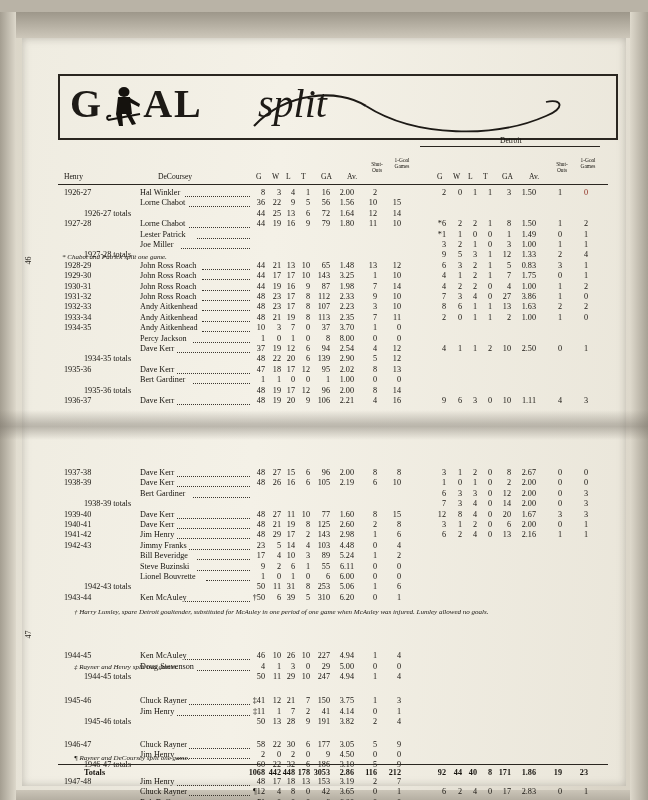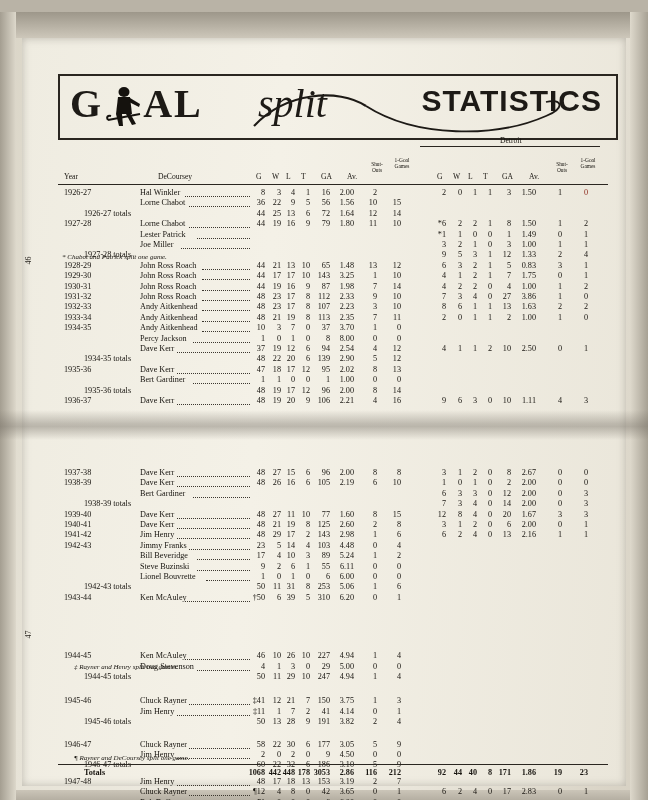--- a/index.html
+++ b/index.html
@@ -103,31 +103,30 @@
           <path d="M20 30 L26 41 L30 40 L24 29 Z" fill="#15120e"></path>
           <path d="M24 14 L34 20 L33 23 L23 18 Z" fill="#15120e"></path>
           <path d="M2 36 L34 30" stroke="#15120e" stroke-width="2" fill="none"></path>
           <path d="M2 36 C 0 33, 2 31, 5 32" stroke="#15120e" stroke-width="2" fill="none"></path>
         </svg>
         <svg class="swoosh" width="360" height="56" viewBox="0 0 360 56">
           <path d="M8 44 C 40 10, 92 6, 120 24" stroke="#1d1a16" stroke-width="2.2" fill="none"></path>
           <path d="M120 24 C 170 56, 250 56, 300 34 C 320 26, 316 16, 300 20" stroke="#1d1a16" stroke-width="1.8" fill="none"></path>
         </svg>
         <div class="tender">split</div>
-        <div class="stats">STATISTICS</div>
       </div>
     </div>
 
     <div class="pagenum" style="left:2px;top:218px;">46</div>
     <div class="pagenum" style="left:2px;top:592px;">47</div>
 
     <div id="top-head" style="position: absolute; left: 0px; top: 0px; width: 604px;">
         <div class="rule" style="left:398px;top:108px;width:180px;"></div>
         <div class="hdr-txt" style="left:478px;top:98px;">Detroit</div>
-        <div class="hdr-txt" style="left:42px;top:134px;">Year</div>
+        <div class="hdr-txt" style="left:42px;top:134px;">Henry</div>
         <div class="hdr-txt" style="left:136px;top:134px;">DeCoursey</div>
         <div class="hdr-txt" style="left:234px;top:134px;">G</div>
         <div class="hdr-txt" style="left:415px;top:134px;">G</div>
         <div class="hdr-txt" style="left:250px;top:134px;">W</div>
         <div class="hdr-txt" style="left:431px;top:134px;">W</div>
         <div class="hdr-txt" style="left:264px;top:134px;">L</div>
         <div class="hdr-txt" style="left:446px;top:134px;">L</div>
         <div class="hdr-txt" style="left:279px;top:134px;">T</div>
         <div class="hdr-txt" style="left:461px;top:134px;">T</div>
         <div class="hdr-txt" style="left:299px;top:134px;">GA</div>
@@ -139,19 +138,20 @@
         <div class="hdr-small" style="left:529px;top:124px;width:22px;">Shut-<br>Outs</div>
         <div class="hdr-small" style="left:554px;top:120px;width:24px;">1-Goal<br>Games</div>
         <div class="rule" style="left:36px;top:146px;width:550px;"></div>
       </div>
     <div id="top-body" class="tbl" style="left: 0px; top: 0px; width: 604px; position: absolute;"><div class="row" style="position:absolute;left:0;top:150px;width:604px;"><span class="c" style="left:42px;">1926-27</span><span class="c" style="left:118px;">Hal Winkler</span><span class="c" style="left:163.1px;width:64.9px;border-bottom:1px dotted #3c372f;height:8px;"></span><span class="c r " style="left:209px;width:34px;">8</span><span class="c r " style="left:225px;width:34px;">3</span><span class="c r " style="left:239px;width:34px;">4</span><span class="c r " style="left:254px;width:34px;">1</span><span class="c r " style="left:274px;width:34px;">16</span><span class="c r " style="left:298px;width:34px;">2.00</span><span class="c r " style="left:321px;width:34px;">2</span><span class="c r " style="left:390px;width:34px;">2</span><span class="c r " style="left:406px;width:34px;">0</span><span class="c r " style="left:421px;width:34px;">1</span><span class="c r " style="left:436px;width:34px;">1</span><span class="c r " style="left:455px;width:34px;">3</span><span class="c r " style="left:480px;width:34px;">1.50</span><span class="c r " style="left:506px;width:34px;">1</span><span class="c r red" style="left:532px;width:34px;">0</span></div><div class="row" style="position:absolute;left:0;top:160.4px;width:604px;"><span class="c" style="left:118px;">Lorne Chabot</span><span class="c" style="left:167.2px;width:60.80000000000001px;border-bottom:1px dotted #3c372f;height:8px;"></span><span class="c r " style="left:209px;width:34px;">36</span><span class="c r " style="left:225px;width:34px;">22</span><span class="c r " style="left:239px;width:34px;">9</span><span class="c r " style="left:254px;width:34px;">5</span><span class="c r " style="left:274px;width:34px;">56</span><span class="c r " style="left:298px;width:34px;">1.56</span><span class="c r " style="left:321px;width:34px;">10</span><span class="c r " style="left:345px;width:34px;">15</span></div><div class="row" style="position:absolute;left:0;top:170.8px;width:604px;"><span class="c" style="left:62px;">1926-27 totals</span><span class="c r " style="left:209px;width:34px;">44</span><span class="c r " style="left:225px;width:34px;">25</span><span class="c r " style="left:239px;width:34px;">13</span><span class="c r " style="left:254px;width:34px;">6</span><span class="c r " style="left:274px;width:34px;">72</span><span class="c r " style="left:298px;width:34px;">1.64</span><span class="c r " style="left:321px;width:34px;">12</span><span class="c r " style="left:345px;width:34px;">14</span></div><div class="row" style="position:absolute;left:0;top:181.2px;width:604px;"><span class="c" style="left:42px;">1927-28</span><span class="c" style="left:118px;">Lorne Chabot</span><span class="c" style="left:167.2px;width:60.80000000000001px;border-bottom:1px dotted #3c372f;height:8px;"></span><span class="c r " style="left:209px;width:34px;">44</span><span class="c r " style="left:225px;width:34px;">19</span><span class="c r " style="left:239px;width:34px;">16</span><span class="c r " style="left:254px;width:34px;">9</span><span class="c r " style="left:274px;width:34px;">79</span><span class="c r " style="left:298px;width:34px;">1.80</span><span class="c r " style="left:321px;width:34px;">11</span><span class="c r " style="left:345px;width:34px;">10</span><span class="c r " style="left:390px;width:34px;">*6</span><span class="c r " style="left:406px;width:34px;">2</span><span class="c r " style="left:421px;width:34px;">2</span><span class="c r " style="left:436px;width:34px;">1</span><span class="c r " style="left:455px;width:34px;">8</span><span class="c r " style="left:480px;width:34px;">1.50</span><span class="c r " style="left:506px;width:34px;">1</span><span class="c r " style="left:532px;width:34px;">2</span></div><div class="row" style="position:absolute;left:0;top:191.6px;width:604px;"><span class="c" style="left:118px;">Lester Patrick</span><span class="c" style="left:175.39999999999998px;width:52.60000000000002px;border-bottom:1px dotted #3c372f;height:8px;"></span><span class="c r " style="left:390px;width:34px;">*1</span><span class="c r " style="left:406px;width:34px;">1</span><span class="c r " style="left:421px;width:34px;">0</span><span class="c r " style="left:436px;width:34px;">0</span><span class="c r " style="left:455px;width:34px;">1</span><span class="c r " style="left:480px;width:34px;">1.49</span><span class="c r " style="left:506px;width:34px;">0</span><span class="c r " style="left:532px;width:34px;">1</span></div><div class="row" style="position:absolute;left:0;top:202px;width:604px;"><span class="c" style="left:118px;">Joe Miller</span><span class="c" style="left:159px;width:69px;border-bottom:1px dotted #3c372f;height:8px;"></span><span class="c r " style="left:390px;width:34px;">3</span><span class="c r " style="left:406px;width:34px;">2</span><span class="c r " style="left:421px;width:34px;">1</span><span class="c r " style="left:436px;width:34px;">0</span><span class="c r " style="left:455px;width:34px;">3</span><span class="c r " style="left:480px;width:34px;">1.00</span><span class="c r " style="left:506px;width:34px;">1</span><span class="c r " style="left:532px;width:34px;">1</span></div><div class="row" style="position:absolute;left:0;top:212.4px;width:604px;"><span class="c" style="left:62px;">1927-28 totals</span><span class="c r " style="left:390px;width:34px;">9</span><span class="c r " style="left:406px;width:34px;">5</span><span class="c r " style="left:421px;width:34px;">3</span><span class="c r " style="left:436px;width:34px;">1</span><span class="c r " style="left:455px;width:34px;">12</span><span class="c r " style="left:480px;width:34px;">1.33</span><span class="c r " style="left:506px;width:34px;">2</span><span class="c r " style="left:532px;width:34px;">4</span></div><div class="row" style="position:absolute;left:0;top:222.8px;width:604px;"><span class="c" style="left:42px;">1928-29</span><span class="c" style="left:118px;">John Ross Roach</span><span class="c" style="left:179.5px;width:48.5px;border-bottom:1px dotted #3c372f;height:8px;"></span><span class="c r " style="left:209px;width:34px;">44</span><span class="c r " style="left:225px;width:34px;">21</span><span class="c r " style="left:239px;width:34px;">13</span><span class="c r " style="left:254px;width:34px;">10</span><span class="c r " style="left:274px;width:34px;">65</span><span class="c r " style="left:298px;width:34px;">1.48</span><span class="c r " style="left:321px;width:34px;">13</span><span class="c r " style="left:345px;width:34px;">12</span><span class="c r " style="left:390px;width:34px;">6</span><span class="c r " style="left:406px;width:34px;">3</span><span class="c r " style="left:421px;width:34px;">2</span><span class="c r " style="left:436px;width:34px;">1</span><span class="c r " style="left:455px;width:34px;">5</span><span class="c r " style="left:480px;width:34px;">0.83</span><span class="c r " style="left:506px;width:34px;">3</span><span class="c r " style="left:532px;width:34px;">1</span></div><div class="row" style="position:absolute;left:0;top:233.2px;width:604px;"><span class="c" style="left:42px;">1929-30</span><span class="c" style="left:118px;">John Ross Roach</span><span class="c" style="left:179.5px;width:48.5px;border-bottom:1px dotted #3c372f;height:8px;"></span><span class="c r " style="left:209px;width:34px;">44</span><span class="c r " style="left:225px;width:34px;">17</span><span class="c r " style="left:239px;width:34px;">17</span><span class="c r " style="left:254px;width:34px;">10</span><span class="c r " style="left:274px;width:34px;">143</span><span class="c r " style="left:298px;width:34px;">3.25</span><span class="c r " style="left:321px;width:34px;">1</span><span class="c r " style="left:345px;width:34px;">10</span><span class="c r " style="left:390px;width:34px;">4</span><span class="c r " style="left:406px;width:34px;">1</span><span class="c r " style="left:421px;width:34px;">2</span><span class="c r " style="left:436px;width:34px;">1</span><span class="c r " style="left:455px;width:34px;">7</span><span class="c r " style="left:480px;width:34px;">1.75</span><span class="c r " style="left:506px;width:34px;">0</span><span class="c r " style="left:532px;width:34px;">1</span></div><div class="row" style="position:absolute;left:0;top:243.60000000000002px;width:604px;"><span class="c" style="left:42px;">1930-31</span><span class="c" style="left:118px;">John Ross Roach</span><span class="c" style="left:179.5px;width:48.5px;border-bottom:1px dotted #3c372f;height:8px;"></span><span class="c r " style="left:209px;width:34px;">44</span><span class="c r " style="left:225px;width:34px;">19</span><span class="c r " style="left:239px;width:34px;">16</span><span class="c r " style="left:254px;width:34px;">9</span><span class="c r " style="left:274px;width:34px;">87</span><span class="c r " style="left:298px;width:34px;">1.98</span><span class="c r " style="left:321px;width:34px;">7</span><span class="c r " style="left:345px;width:34px;">14</span><span class="c r " style="left:390px;width:34px;">4</span><span class="c r " style="left:406px;width:34px;">2</span><span class="c r " style="left:421px;width:34px;">2</span><span class="c r " style="left:436px;width:34px;">0</span><span class="c r " style="left:455px;width:34px;">4</span><span class="c r " style="left:480px;width:34px;">1.00</span><span class="c r " style="left:506px;width:34px;">1</span><span class="c r " style="left:532px;width:34px;">2</span></div><div class="row" style="position:absolute;left:0;top:254px;width:604px;"><span class="c" style="left:42px;">1931-32</span><span class="c" style="left:118px;">John Ross Roach</span><span class="c" style="left:179.5px;width:48.5px;border-bottom:1px dotted #3c372f;height:8px;"></span><span class="c r " style="left:209px;width:34px;">48</span><span class="c r " style="left:225px;width:34px;">23</span><span class="c r " style="left:239px;width:34px;">17</span><span class="c r " style="left:254px;width:34px;">8</span><span class="c r " style="left:274px;width:34px;">112</span><span class="c r " style="left:298px;width:34px;">2.33</span><span class="c r " style="left:321px;width:34px;">9</span><span class="c r " style="left:345px;width:34px;">10</span><span class="c r " style="left:390px;width:34px;">7</span><span class="c r " style="left:406px;width:34px;">3</span><span class="c r " style="left:421px;width:34px;">4</span><span class="c r " style="left:436px;width:34px;">0</span><span class="c r " style="left:455px;width:34px;">27</span><span class="c r " style="left:480px;width:34px;">3.86</span><span class="c r " style="left:506px;width:34px;">1</span><span class="c r " style="left:532px;width:34px;">0</span></div><div class="row" style="position:absolute;left:0;top:264.4px;width:604px;"><span class="c" style="left:42px;">1932-33</span><span class="c" style="left:118px;">Andy Aitkenhead</span><span class="c" style="left:179.5px;width:48.5px;border-bottom:1px dotted #3c372f;height:8px;"></span><span class="c r " style="left:209px;width:34px;">48</span><span class="c r " style="left:225px;width:34px;">23</span><span class="c r " style="left:239px;width:34px;">17</span><span class="c r " style="left:254px;width:34px;">8</span><span class="c r " style="left:274px;width:34px;">107</span><span class="c r " style="left:298px;width:34px;">2.23</span><span class="c r " style="left:321px;width:34px;">3</span><span class="c r " style="left:345px;width:34px;">10</span><span class="c r " style="left:390px;width:34px;">8</span><span class="c r " style="left:406px;width:34px;">6</span><span class="c r " style="left:421px;width:34px;">1</span><span class="c r " style="left:436px;width:34px;">1</span><span class="c r " style="left:455px;width:34px;">13</span><span class="c r " style="left:480px;width:34px;">1.63</span><span class="c r " style="left:506px;width:34px;">2</span><span class="c r " style="left:532px;width:34px;">2</span></div><div class="row" style="position:absolute;left:0;top:274.8px;width:604px;"><span class="c" style="left:42px;">1933-34</span><span class="c" style="left:118px;">Andy Aitkenhead</span><span class="c" style="left:179.5px;width:48.5px;border-bottom:1px dotted #3c372f;height:8px;"></span><span class="c r " style="left:209px;width:34px;">48</span><span class="c r " style="left:225px;width:34px;">21</span><span class="c r " style="left:239px;width:34px;">19</span><span class="c r " style="left:254px;width:34px;">8</span><span class="c r " style="left:274px;width:34px;">113</span><span class="c r " style="left:298px;width:34px;">2.35</span><span class="c r " style="left:321px;width:34px;">7</span><span class="c r " style="left:345px;width:34px;">11</span><span class="c r " style="left:390px;width:34px;">2</span><span class="c r " style="left:406px;width:34px;">0</span><span class="c r " style="left:421px;width:34px;">1</span><span class="c r " style="left:436px;width:34px;">1</span><span class="c r " style="left:455px;width:34px;">2</span><span class="c r " style="left:480px;width:34px;">1.00</span><span class="c r " style="left:506px;width:34px;">1</span><span class="c r " style="left:532px;width:34px;">0</span></div><div class="row" style="position:absolute;left:0;top:285.20000000000005px;width:604px;"><span class="c" style="left:42px;">1934-35</span><span class="c" style="left:118px;">Andy Aitkenhead</span><span class="c" style="left:179.5px;width:48.5px;border-bottom:1px dotted #3c372f;height:8px;"></span><span class="c r " style="left:209px;width:34px;">10</span><span class="c r " style="left:225px;width:34px;">3</span><span class="c r " style="left:239px;width:34px;">7</span><span class="c r " style="left:254px;width:34px;">0</span><span class="c r " style="left:274px;width:34px;">37</span><span class="c r " style="left:298px;width:34px;">3.70</span><span class="c r " style="left:321px;width:34px;">1</span><span class="c r " style="left:345px;width:34px;">0</span></div><div class="row" style="position:absolute;left:0;top:295.6px;width:604px;"><span class="c" style="left:118px;">Percy Jackson</span><span class="c" style="left:171.3px;width:56.69999999999999px;border-bottom:1px dotted #3c372f;height:8px;"></span><span class="c r " style="left:209px;width:34px;">1</span><span class="c r " style="left:225px;width:34px;">0</span><span class="c r " style="left:239px;width:34px;">1</span><span class="c r " style="left:254px;width:34px;">0</span><span class="c r " style="left:274px;width:34px;">8</span><span class="c r " style="left:298px;width:34px;">8.00</span><span class="c r " style="left:321px;width:34px;">0</span><span class="c r " style="left:345px;width:34px;">0</span></div><div class="row" style="position:absolute;left:0;top:306px;width:604px;"><span class="c" style="left:118px;">Dave Kerr</span><span class="c" style="left:154.9px;width:73.1px;border-bottom:1px dotted #3c372f;height:8px;"></span><span class="c r " style="left:209px;width:34px;">37</span><span class="c r " style="left:225px;width:34px;">19</span><span class="c r " style="left:239px;width:34px;">12</span><span class="c r " style="left:254px;width:34px;">6</span><span class="c r " style="left:274px;width:34px;">94</span><span class="c r " style="left:298px;width:34px;">2.54</span><span class="c r " style="left:321px;width:34px;">4</span><span class="c r " style="left:345px;width:34px;">12</span><span class="c r " style="left:390px;width:34px;">4</span><span class="c r " style="left:406px;width:34px;">1</span><span class="c r " style="left:421px;width:34px;">1</span><span class="c r " style="left:436px;width:34px;">2</span><span class="c r " style="left:455px;width:34px;">10</span><span class="c r " style="left:480px;width:34px;">2.50</span><span class="c r " style="left:506px;width:34px;">0</span><span class="c r " style="left:532px;width:34px;">1</span></div><div class="row" style="position:absolute;left:0;top:316.4px;width:604px;"><span class="c" style="left:62px;">1934-35 totals</span><span class="c r " style="left:209px;width:34px;">48</span><span class="c r " style="left:225px;width:34px;">22</span><span class="c r " style="left:239px;width:34px;">20</span><span class="c r " style="left:254px;width:34px;">6</span><span class="c r " style="left:274px;width:34px;">139</span><span class="c r " style="left:298px;width:34px;">2.90</span><span class="c r " style="left:321px;width:34px;">5</span><span class="c r " style="left:345px;width:34px;">12</span></div><div class="row" style="position:absolute;left:0;top:326.8px;width:604px;"><span class="c" style="left:42px;">1935-36</span><span class="c" style="left:118px;">Dave Kerr</span><span class="c" style="left:154.9px;width:73.1px;border-bottom:1px dotted #3c372f;height:8px;"></span><span class="c r " style="left:209px;width:34px;">47</span><span class="c r " style="left:225px;width:34px;">18</span><span class="c r " style="left:239px;width:34px;">17</span><span class="c r " style="left:254px;width:34px;">12</span><span class="c r " style="left:274px;width:34px;">95</span><span class="c r " style="left:298px;width:34px;">2.02</span><span class="c r " style="left:321px;width:34px;">8</span><span class="c r " style="left:345px;width:34px;">13</span></div><div class="row" style="position:absolute;left:0;top:337.20000000000005px;width:604px;"><span class="c" style="left:118px;">Bert Gardiner</span><span class="c" style="left:171.3px;width:56.69999999999999px;border-bottom:1px dotted #3c372f;height:8px;"></span><span class="c r " style="left:209px;width:34px;">1</span><span class="c r " style="left:225px;width:34px;">1</span><span class="c r " style="left:239px;width:34px;">0</span><span class="c r " style="left:254px;width:34px;">0</span><span class="c r " style="left:274px;width:34px;">1</span><span class="c r " style="left:298px;width:34px;">1.00</span><span class="c r " style="left:321px;width:34px;">0</span><span class="c r " style="left:345px;width:34px;">0</span></div><div class="row" style="position:absolute;left:0;top:347.6px;width:604px;"><span class="c" style="left:62px;">1935-36 totals</span><span class="c r " style="left:209px;width:34px;">48</span><span class="c r " style="left:225px;width:34px;">19</span><span class="c r " style="left:239px;width:34px;">17</span><span class="c r " style="left:254px;width:34px;">12</span><span class="c r " style="left:274px;width:34px;">96</span><span class="c r " style="left:298px;width:34px;">2.00</span><span class="c r " style="left:321px;width:34px;">8</span><span class="c r " style="left:345px;width:34px;">14</span></div><div class="row" style="position:absolute;left:0;top:358px;width:604px;"><span class="c" style="left:42px;">1936-37</span><span class="c" style="left:118px;">Dave Kerr</span><span class="c" style="left:154.9px;width:73.1px;border-bottom:1px dotted #3c372f;height:8px;"></span><span class="c r " style="left:209px;width:34px;">48</span><span class="c r " style="left:225px;width:34px;">19</span><span class="c r " style="left:239px;width:34px;">20</span><span class="c r " style="left:254px;width:34px;">9</span><span class="c r " style="left:274px;width:34px;">106</span><span class="c r " style="left:298px;width:34px;">2.21</span><span class="c r " style="left:321px;width:34px;">4</span><span class="c r " style="left:345px;width:34px;">16</span><span class="c r " style="left:390px;width:34px;">9</span><span class="c r " style="left:406px;width:34px;">6</span><span class="c r " style="left:421px;width:34px;">3</span><span class="c r " style="left:436px;width:34px;">0</span><span class="c r " style="left:455px;width:34px;">10</span><span class="c r " style="left:480px;width:34px;">1.11</span><span class="c r " style="left:506px;width:34px;">4</span><span class="c r " style="left:532px;width:34px;">3</span></div></div>
 
     <div class="note" id="note1" style="left:40px;top:215px;">* Chabot and Patrick split one game.</div>
 
     <div id="bot-body" class="tbl" style="left: 0px; top: 0px; width: 604px; position: absolute;"><div class="row" style="position:absolute;left:0;top:430px;width:604px;"><span class="c" style="left:42px;">1937-38</span><span class="c" style="left:118px;">Dave Kerr</span><span class="c" style="left:154.9px;width:73.1px;border-bottom:1px dotted #3c372f;height:8px;"></span><span class="c r " style="left:209px;width:34px;">48</span><span class="c r " style="left:225px;width:34px;">27</span><span class="c r " style="left:239px;width:34px;">15</span><span class="c r " style="left:254px;width:34px;">6</span><span class="c r " style="left:274px;width:34px;">96</span><span class="c r " style="left:298px;width:34px;">2.00</span><span class="c r " style="left:321px;width:34px;">8</span><span class="c r " style="left:345px;width:34px;">8</span><span class="c r " style="left:390px;width:34px;">3</span><span class="c r " style="left:406px;width:34px;">1</span><span class="c r " style="left:421px;width:34px;">2</span><span class="c r " style="left:436px;width:34px;">0</span><span class="c r " style="left:455px;width:34px;">8</span><span class="c r " style="left:480px;width:34px;">2.67</span><span class="c r " style="left:506px;width:34px;">0</span><span class="c r " style="left:532px;width:34px;">0</span></div><div class="row" style="position:absolute;left:0;top:440.4px;width:604px;"><span class="c" style="left:42px;">1938-39</span><span class="c" style="left:118px;">Dave Kerr</span><span class="c" style="left:154.9px;width:73.1px;border-bottom:1px dotted #3c372f;height:8px;"></span><span class="c r " style="left:209px;width:34px;">48</span><span class="c r " style="left:225px;width:34px;">26</span><span class="c r " style="left:239px;width:34px;">16</span><span class="c r " style="left:254px;width:34px;">6</span><span class="c r " style="left:274px;width:34px;">105</span><span class="c r " style="left:298px;width:34px;">2.19</span><span class="c r " style="left:321px;width:34px;">6</span><span class="c r " style="left:345px;width:34px;">10</span><span class="c r " style="left:390px;width:34px;">1</span><span class="c r " style="left:406px;width:34px;">0</span><span class="c r " style="left:421px;width:34px;">1</span><span class="c r " style="left:436px;width:34px;">0</span><span class="c r " style="left:455px;width:34px;">2</span><span class="c r " style="left:480px;width:34px;">2.00</span><span class="c r " style="left:506px;width:34px;">0</span><span class="c r " style="left:532px;width:34px;">0</span></div><div class="row" style="position:absolute;left:0;top:450.8px;width:604px;"><span class="c" style="left:118px;">Bert Gardiner</span><span class="c" style="left:171.3px;width:56.69999999999999px;border-bottom:1px dotted #3c372f;height:8px;"></span><span class="c r " style="left:390px;width:34px;">6</span><span class="c r " style="left:406px;width:34px;">3</span><span class="c r " style="left:421px;width:34px;">3</span><span class="c r " style="left:436px;width:34px;">0</span><span class="c r " style="left:455px;width:34px;">12</span><span class="c r " style="left:480px;width:34px;">2.00</span><span class="c r " style="left:506px;width:34px;">0</span><span class="c r " style="left:532px;width:34px;">3</span></div><div class="row" style="position:absolute;left:0;top:461.2px;width:604px;"><span class="c" style="left:62px;">1938-39 totals</span><span class="c r " style="left:390px;width:34px;">7</span><span class="c r " style="left:406px;width:34px;">3</span><span class="c r " style="left:421px;width:34px;">4</span><span class="c r " style="left:436px;width:34px;">0</span><span class="c r " style="left:455px;width:34px;">14</span><span class="c r " style="left:480px;width:34px;">2.00</span><span class="c r " style="left:506px;width:34px;">0</span><span class="c r " style="left:532px;width:34px;">3</span></div><div class="row" style="position:absolute;left:0;top:471.6px;width:604px;"><span class="c" style="left:42px;">1939-40</span><span class="c" style="left:118px;">Dave Kerr</span><span class="c" style="left:154.9px;width:73.1px;border-bottom:1px dotted #3c372f;height:8px;"></span><span class="c r " style="left:209px;width:34px;">48</span><span class="c r " style="left:225px;width:34px;">27</span><span class="c r " style="left:239px;width:34px;">11</span><span class="c r " style="left:254px;width:34px;">10</span><span class="c r " style="left:274px;width:34px;">77</span><span class="c r " style="left:298px;width:34px;">1.60</span><span class="c r " style="left:321px;width:34px;">8</span><span class="c r " style="left:345px;width:34px;">15</span><span class="c r " style="left:390px;width:34px;">12</span><span class="c r " style="left:406px;width:34px;">8</span><span class="c r " style="left:421px;width:34px;">4</span><span class="c r " style="left:436px;width:34px;">0</span><span class="c r " style="left:455px;width:34px;">20</span><span class="c r " style="left:480px;width:34px;">1.67</span><span class="c r " style="left:506px;width:34px;">3</span><span class="c r " style="left:532px;width:34px;">3</span></div><div class="row" style="position:absolute;left:0;top:482px;width:604px;"><span class="c" style="left:42px;">1940-41</span><span class="c" style="left:118px;">Dave Kerr</span><span class="c" style="left:154.9px;width:73.1px;border-bottom:1px dotted #3c372f;height:8px;"></span><span class="c r " style="left:209px;width:34px;">48</span><span class="c r " style="left:225px;width:34px;">21</span><span class="c r " style="left:239px;width:34px;">19</span><span class="c r " style="left:254px;width:34px;">8</span><span class="c r " style="left:274px;width:34px;">125</span><span class="c r " style="left:298px;width:34px;">2.60</span><span class="c r " style="left:321px;width:34px;">2</span><span class="c r " style="left:345px;width:34px;">8</span><span class="c r " style="left:390px;width:34px;">3</span><span class="c r " style="left:406px;width:34px;">1</span><span class="c r " style="left:421px;width:34px;">2</span><span class="c r " style="left:436px;width:34px;">0</span><span class="c r " style="left:455px;width:34px;">6</span><span class="c r " style="left:480px;width:34px;">2.00</span><span class="c r " style="left:506px;width:34px;">0</span><span class="c r " style="left:532px;width:34px;">1</span></div><div class="row" style="position:absolute;left:0;top:492.4px;width:604px;"><span class="c" style="left:42px;">1941-42</span><span class="c" style="left:118px;">Jim Henry</span><span class="c" style="left:154.9px;width:73.1px;border-bottom:1px dotted #3c372f;height:8px;"></span><span class="c r " style="left:209px;width:34px;">48</span><span class="c r " style="left:225px;width:34px;">29</span><span class="c r " style="left:239px;width:34px;">17</span><span class="c r " style="left:254px;width:34px;">2</span><span class="c r " style="left:274px;width:34px;">143</span><span class="c r " style="left:298px;width:34px;">2.98</span><span class="c r " style="left:321px;width:34px;">1</span><span class="c r " style="left:345px;width:34px;">6</span><span class="c r " style="left:390px;width:34px;">6</span><span class="c r " style="left:406px;width:34px;">2</span><span class="c r " style="left:421px;width:34px;">4</span><span class="c r " style="left:436px;width:34px;">0</span><span class="c r " style="left:455px;width:34px;">13</span><span class="c r " style="left:480px;width:34px;">2.16</span><span class="c r " style="left:506px;width:34px;">1</span><span class="c r " style="left:532px;width:34px;">1</span></div><div class="row" style="position:absolute;left:0;top:502.8px;width:604px;"><span class="c" style="left:42px;">1942-43</span><span class="c" style="left:118px;">Jimmy Franks</span><span class="c" style="left:167.2px;width:60.80000000000001px;border-bottom:1px dotted #3c372f;height:8px;"></span><span class="c r " style="left:209px;width:34px;">23</span><span class="c r " style="left:225px;width:34px;">5</span><span class="c r " style="left:239px;width:34px;">14</span><span class="c r " style="left:254px;width:34px;">4</span><span class="c r " style="left:274px;width:34px;">103</span><span class="c r " style="left:298px;width:34px;">4.48</span><span class="c r " style="left:321px;width:34px;">0</span><span class="c r " style="left:345px;width:34px;">4</span></div><div class="row" style="position:absolute;left:0;top:513.2px;width:604px;"><span class="c" style="left:118px;">Bill Beveridge</span><span class="c" style="left:175.39999999999998px;width:52.60000000000002px;border-bottom:1px dotted #3c372f;height:8px;"></span><span class="c r " style="left:209px;width:34px;">17</span><span class="c r " style="left:225px;width:34px;">4</span><span class="c r " style="left:239px;width:34px;">10</span><span class="c r " style="left:254px;width:34px;">3</span><span class="c r " style="left:274px;width:34px;">89</span><span class="c r " style="left:298px;width:34px;">5.24</span><span class="c r " style="left:321px;width:34px;">1</span><span class="c r " style="left:345px;width:34px;">2</span></div><div class="row" style="position:absolute;left:0;top:523.6px;width:604px;"><span class="c" style="left:118px;">Steve Buzinski</span><span class="c" style="left:175.39999999999998px;width:52.60000000000002px;border-bottom:1px dotted #3c372f;height:8px;"></span><span class="c r " style="left:209px;width:34px;">9</span><span class="c r " style="left:225px;width:34px;">2</span><span class="c r " style="left:239px;width:34px;">6</span><span class="c r " style="left:254px;width:34px;">1</span><span class="c r " style="left:274px;width:34px;">55</span><span class="c r " style="left:298px;width:34px;">6.11</span><span class="c r " style="left:321px;width:34px;">0</span><span class="c r " style="left:345px;width:34px;">0</span></div><div class="row" style="position:absolute;left:0;top:534px;width:604px;"><span class="c" style="left:118px;">Lionel Bouvrette</span><span class="c" style="left:183.6px;width:44.400000000000006px;border-bottom:1px dotted #3c372f;height:8px;"></span><span class="c r " style="left:209px;width:34px;">1</span><span class="c r " style="left:225px;width:34px;">0</span><span class="c r " style="left:239px;width:34px;">1</span><span class="c r " style="left:254px;width:34px;">0</span><span class="c r " style="left:274px;width:34px;">6</span><span class="c r " style="left:298px;width:34px;">6.00</span><span class="c r " style="left:321px;width:34px;">0</span><span class="c r " style="left:345px;width:34px;">0</span></div><div class="row" style="position:absolute;left:0;top:544.4px;width:604px;"><span class="c" style="left:62px;">1942-43 totals</span><span class="c r " style="left:209px;width:34px;">50</span><span class="c r " style="left:225px;width:34px;">11</span><span class="c r " style="left:239px;width:34px;">31</span><span class="c r " style="left:254px;width:34px;">8</span><span class="c r " style="left:274px;width:34px;">253</span><span class="c r " style="left:298px;width:34px;">5.06</span><span class="c r " style="left:321px;width:34px;">1</span><span class="c r " style="left:345px;width:34px;">6</span></div><div class="row" style="position:absolute;left:0;top:554.8px;width:604px;"><span class="c" style="left:42px;">1943-44</span><span class="c" style="left:118px;">Ken McAuley</span><span class="c" style="left:163.1px;width:64.9px;border-bottom:1px dotted #3c372f;height:8px;"></span><span class="c r " style="left:209px;width:34px;">†50</span><span class="c r " style="left:225px;width:34px;">6</span><span class="c r " style="left:239px;width:34px;">39</span><span class="c r " style="left:254px;width:34px;">5</span><span class="c r " style="left:274px;width:34px;">310</span><span class="c r " style="left:298px;width:34px;">6.20</span><span class="c r " style="left:321px;width:34px;">0</span><span class="c r " style="left:345px;width:34px;">1</span></div><div class="row" style="position: absolute; left: 0px; top: 613.2px; width: 604px;"><span class="c" style="left:42px;">1944-45</span><span class="c" style="left:118px;">Ken McAuley</span><span class="c" style="left:163.1px;width:64.9px;border-bottom:1px dotted #3c372f;height:8px;"></span><span class="c r " style="left:209px;width:34px;">46</span><span class="c r " style="left:225px;width:34px;">10</span><span class="c r " style="left:239px;width:34px;">26</span><span class="c r " style="left:254px;width:34px;">10</span><span class="c r " style="left:274px;width:34px;">227</span><span class="c r " style="left:298px;width:34px;">4.94</span><span class="c r " style="left:321px;width:34px;">1</span><span class="c r " style="left:345px;width:34px;">4</span></div><div class="row" style="position: absolute; left: 0px; top: 623.6px; width: 604px;"><span class="c" style="left:118px;">Doug Stevenson</span><span class="c" style="left:175.39999999999998px;width:52.60000000000002px;border-bottom:1px dotted #3c372f;height:8px;"></span><span class="c r " style="left:209px;width:34px;">4</span><span class="c r " style="left:225px;width:34px;">1</span><span class="c r " style="left:239px;width:34px;">3</span><span class="c r " style="left:254px;width:34px;">0</span><span class="c r " style="left:274px;width:34px;">29</span><span class="c r " style="left:298px;width:34px;">5.00</span><span class="c r " style="left:321px;width:34px;">0</span><span class="c r " style="left:345px;width:34px;">0</span></div><div class="row" style="position: absolute; left: 0px; top: 634px; width: 604px;"><span class="c" style="left:62px;">1944-45 totals</span><span class="c r " style="left:209px;width:34px;">50</span><span class="c r " style="left:225px;width:34px;">11</span><span class="c r " style="left:239px;width:34px;">29</span><span class="c r " style="left:254px;width:34px;">10</span><span class="c r " style="left:274px;width:34px;">247</span><span class="c r " style="left:298px;width:34px;">4.94</span><span class="c r " style="left:321px;width:34px;">1</span><span class="c r " style="left:345px;width:34px;">4</span></div><div class="row" style="position: absolute; left: 0px; top: 658.4px; width: 604px;"><span class="c" style="left:42px;">1945-46</span><span class="c" style="left:118px;">Chuck Rayner</span><span class="c" style="left:167.2px;width:60.80000000000001px;border-bottom:1px dotted #3c372f;height:8px;"></span><span class="c r " style="left:209px;width:34px;">‡41</span><span class="c r " style="left:225px;width:34px;">12</span><span class="c r " style="left:239px;width:34px;">21</span><span class="c r " style="left:254px;width:34px;">7</span><span class="c r " style="left:274px;width:34px;">150</span><span class="c r " style="left:298px;width:34px;">3.75</span><span class="c r " style="left:321px;width:34px;">1</span><span class="c r " style="left:345px;width:34px;">3</span></div><div class="row" style="position: absolute; left: 0px; top: 668.8px; width: 604px;"><span class="c" style="left:118px;">Jim Henry</span><span class="c" style="left:154.9px;width:73.1px;border-bottom:1px dotted #3c372f;height:8px;"></span><span class="c r " style="left:209px;width:34px;">‡11</span><span class="c r " style="left:225px;width:34px;">1</span><span class="c r " style="left:239px;width:34px;">7</span><span class="c r " style="left:254px;width:34px;">2</span><span class="c r " style="left:274px;width:34px;">41</span><span class="c r " style="left:298px;width:34px;">4.14</span><span class="c r " style="left:321px;width:34px;">0</span><span class="c r " style="left:345px;width:34px;">1</span></div><div class="row" style="position: absolute; left: 0px; top: 679.2px; width: 604px;"><span class="c" style="left:62px;">1945-46 totals</span><span class="c r " style="left:209px;width:34px;">50</span><span class="c r " style="left:225px;width:34px;">13</span><span class="c r " style="left:239px;width:34px;">28</span><span class="c r " style="left:254px;width:34px;">9</span><span class="c r " style="left:274px;width:34px;">191</span><span class="c r " style="left:298px;width:34px;">3.82</span><span class="c r " style="left:321px;width:34px;">2</span><span class="c r " style="left:345px;width:34px;">4</span></div><div class="row" style="position: absolute; left: 0px; top: 701.6px; width: 604px;"><span class="c" style="left:42px;">1946-47</span><span class="c" style="left:118px;">Chuck Rayner</span><span class="c" style="left:167.2px;width:60.80000000000001px;border-bottom:1px dotted #3c372f;height:8px;"></span><span class="c r " style="left:209px;width:34px;">58</span><span class="c r " style="left:225px;width:34px;">22</span><span class="c r " style="left:239px;width:34px;">30</span><span class="c r " style="left:254px;width:34px;">6</span><span class="c r " style="left:274px;width:34px;">177</span><span class="c r " style="left:298px;width:34px;">3.05</span><span class="c r " style="left:321px;width:34px;">5</span><span class="c r " style="left:345px;width:34px;">9</span></div><div class="row" style="position: absolute; left: 0px; top: 712px; width: 604px;"><span class="c" style="left:118px;">Jim Henry</span><span class="c" style="left:154.9px;width:73.1px;border-bottom:1px dotted #3c372f;height:8px;"></span><span class="c r " style="left:209px;width:34px;">2</span><span class="c r " style="left:225px;width:34px;">0</span><span class="c r " style="left:239px;width:34px;">2</span><span class="c r " style="left:254px;width:34px;">0</span><span class="c r " style="left:274px;width:34px;">9</span><span class="c r " style="left:298px;width:34px;">4.50</span><span class="c r " style="left:321px;width:34px;">0</span><span class="c r " style="left:345px;width:34px;">0</span></div><div class="row" style="position: absolute; left: 0px; top: 722.4px; width: 604px;"><span class="c" style="left:62px;">1946-47 totals</span><span class="c r " style="left:209px;width:34px;">60</span><span class="c r " style="left:225px;width:34px;">22</span><span class="c r " style="left:239px;width:34px;">32</span><span class="c r " style="left:254px;width:34px;">6</span><span class="c r " style="left:274px;width:34px;">186</span><span class="c r " style="left:298px;width:34px;">3.10</span><span class="c r " style="left:321px;width:34px;">5</span><span class="c r " style="left:345px;width:34px;">9</span></div><div class="row" style="position: absolute; left: 0px; top: 738.8px; width: 604px;"><span class="c" style="left:42px;">1947-48</span><span class="c" style="left:118px;">Jim Henry</span><span class="c" style="left:154.9px;width:73.1px;border-bottom:1px dotted #3c372f;height:8px;"></span><span class="c r " style="left:209px;width:34px;">48</span><span class="c r " style="left:225px;width:34px;">17</span><span class="c r " style="left:239px;width:34px;">18</span><span class="c r " style="left:254px;width:34px;">13</span><span class="c r " style="left:274px;width:34px;">153</span><span class="c r " style="left:298px;width:34px;">3.19</span><span class="c r " style="left:321px;width:34px;">2</span><span class="c r " style="left:345px;width:34px;">7</span></div><div class="row" style="position: absolute; left: 0px; top: 749.2px; width: 604px;"><span class="c" style="left:118px;">Chuck Rayner</span><span class="c" style="left:167.2px;width:60.80000000000001px;border-bottom:1px dotted #3c372f;height:8px;"></span><span class="c r " style="left:209px;width:34px;">¶12</span><span class="c r " style="left:225px;width:34px;">4</span><span class="c r " style="left:239px;width:34px;">8</span><span class="c r " style="left:254px;width:34px;">0</span><span class="c r " style="left:274px;width:34px;">42</span><span class="c r " style="left:298px;width:34px;">3.65</span><span class="c r " style="left:321px;width:34px;">0</span><span class="c r " style="left:345px;width:34px;">1</span><span class="c r " style="left:390px;width:34px;">6</span><span class="c r " style="left:406px;width:34px;">2</span><span class="c r " style="left:421px;width:34px;">4</span><span class="c r " style="left:436px;width:34px;">0</span><span class="c r " style="left:455px;width:34px;">17</span><span class="c r " style="left:480px;width:34px;">2.83</span><span class="c r " style="left:506px;width:34px;">0</span><span class="c r " style="left:532px;width:34px;">1</span></div><div class="row" style="position: absolute; left: 0px; top: 759.6px; width: 604px;"><span class="c" style="left:118px;">Bob DeCoursey</span><span class="c" style="left:171.3px;width:56.69999999999999px;border-bottom:1px dotted #3c372f;height:8px;"></span><span class="c r " style="left:209px;width:34px;">¶1</span><span class="c r " style="left:225px;width:34px;">0</span><span class="c r " style="left:239px;width:34px;">0</span><span class="c r " style="left:254px;width:34px;">0</span><span class="c r " style="left:274px;width:34px;">6</span><span class="c r " style="left:298px;width:34px;">6.00</span><span class="c r " style="left:321px;width:34px;">0</span><span class="c r " style="left:345px;width:34px;">0</span></div><div class="row" style="position: absolute; left: 0px; top: 770px; width: 604px;"><span class="c" style="left:62px;">1947-48 totals</span><span class="c r " style="left:209px;width:34px;">60</span><span class="c r " style="left:225px;width:34px;">21</span><span class="c r " style="left:239px;width:34px;">26</span><span class="c r " style="left:254px;width:34px;">13</span><span class="c r " style="left:274px;width:34px;">201</span><span class="c r " style="left:298px;width:34px;">3.35</span><span class="c r " style="left:321px;width:34px;">2</span><span class="c r " style="left:345px;width:34px;">8</span></div></div>
 
+    <div class="note" id="note2" style="left:52px;top:570px;width:420px;white-space:normal;line-height:1.25;">† Harry Lumley, spare Detroit goaltender, substituted for McAuley in one period of one game when McAuley was injured. Lumley allowed no goals.</div>
     <div class="note" id="note3" style="left:52px;top:625px;">‡ Rayner and Henry split two games.</div>
     <div class="note" id="note4" style="left:52px;top:716px;">¶ Rayner and DeCoursey split one game.</div>
 
     <div id="grand" class="tbl" style="position: absolute; left: 0px; top: 0px; width: 604px;"><div class="rule" style="left:36px;top:726px;width:550px;"></div><div class="row" style="position:absolute;left:0;top:730px;width:604px;"><span class="c tot" style="left:62px;">Totals</span><span class="c r tot" style="left:209px;width:34px;">1068</span><span class="c r tot" style="left:225px;width:34px;">442</span><span class="c r tot" style="left:239px;width:34px;">448</span><span class="c r tot" style="left:254px;width:34px;">178</span><span class="c r tot" style="left:274px;width:34px;">3053</span><span class="c r tot" style="left:298px;width:34px;">2.86</span><span class="c r tot" style="left:321px;width:34px;">116</span><span class="c r tot" style="left:345px;width:34px;">212</span><span class="c r tot" style="left:390px;width:34px;">92</span><span class="c r tot" style="left:406px;width:34px;">44</span><span class="c r tot" style="left:421px;width:34px;">40</span><span class="c r tot" style="left:436px;width:34px;">8</span><span class="c r tot" style="left:455px;width:34px;">171</span><span class="c r tot" style="left:480px;width:34px;">1.86</span><span class="c r tot" style="left:506px;width:34px;">19</span><span class="c r tot" style="left:532px;width:34px;">23</span></div></div>
   </div>
   <div class="gutter"></div>
 </div>
 
 </body></html>

